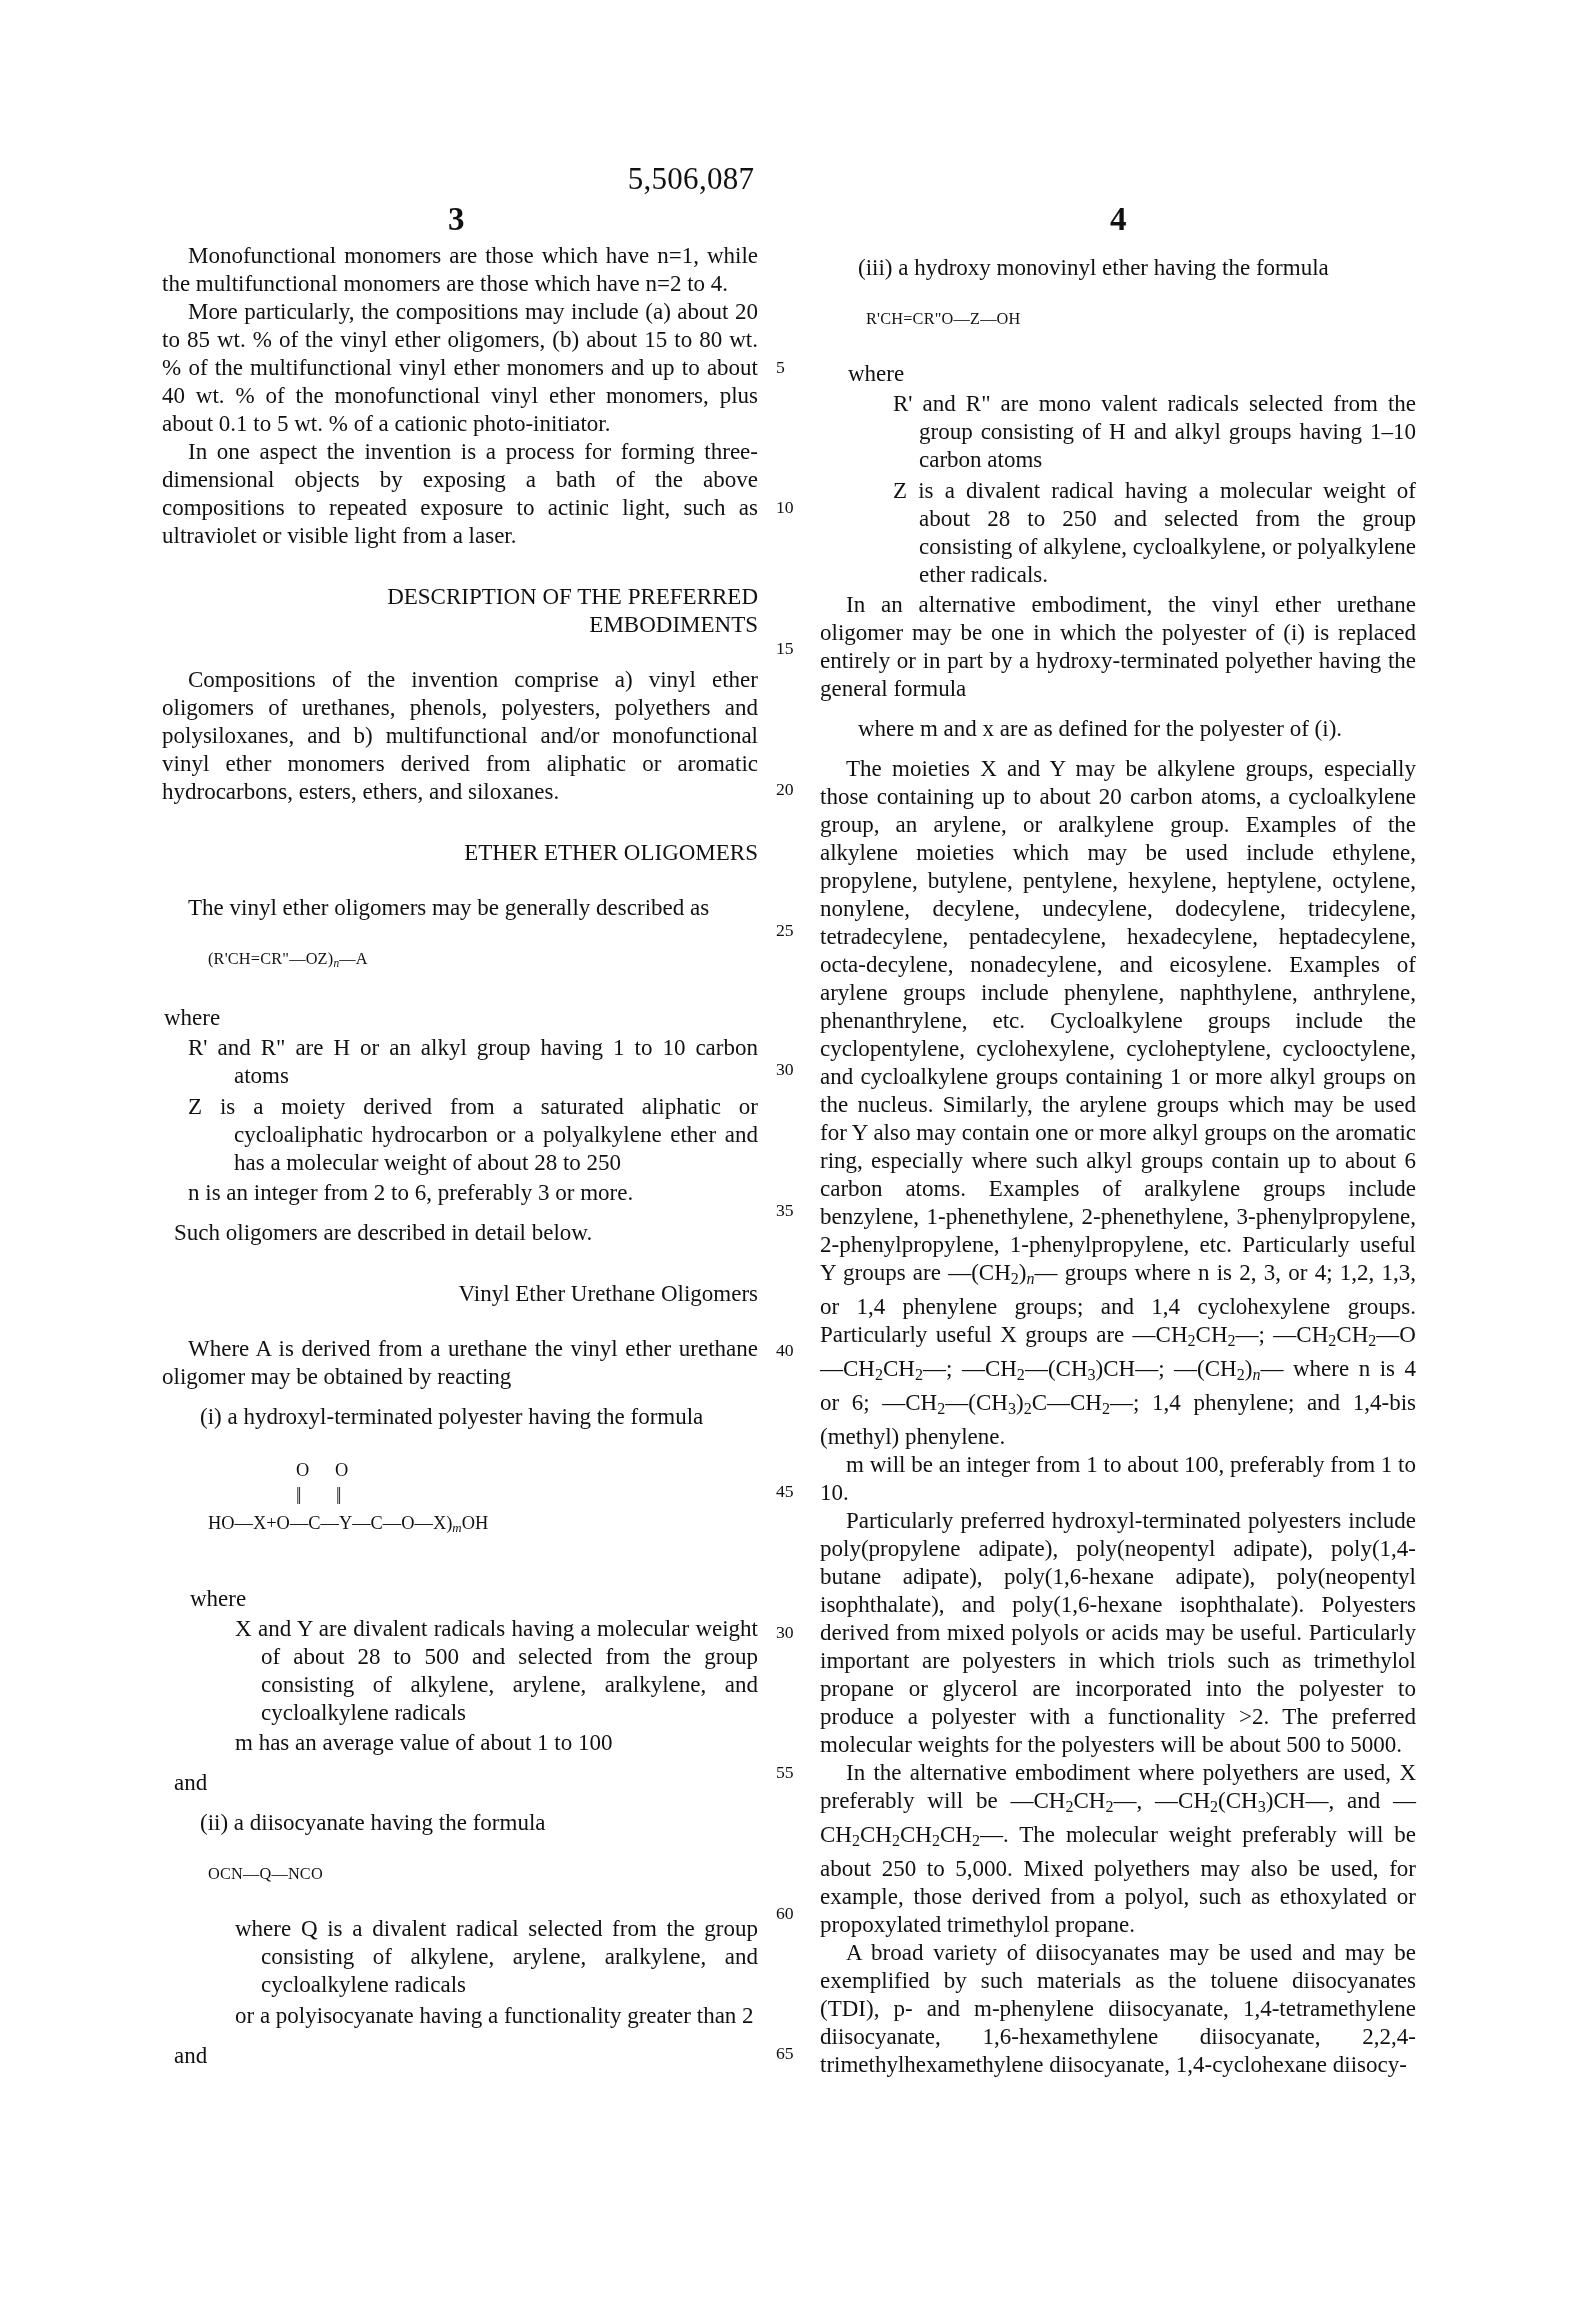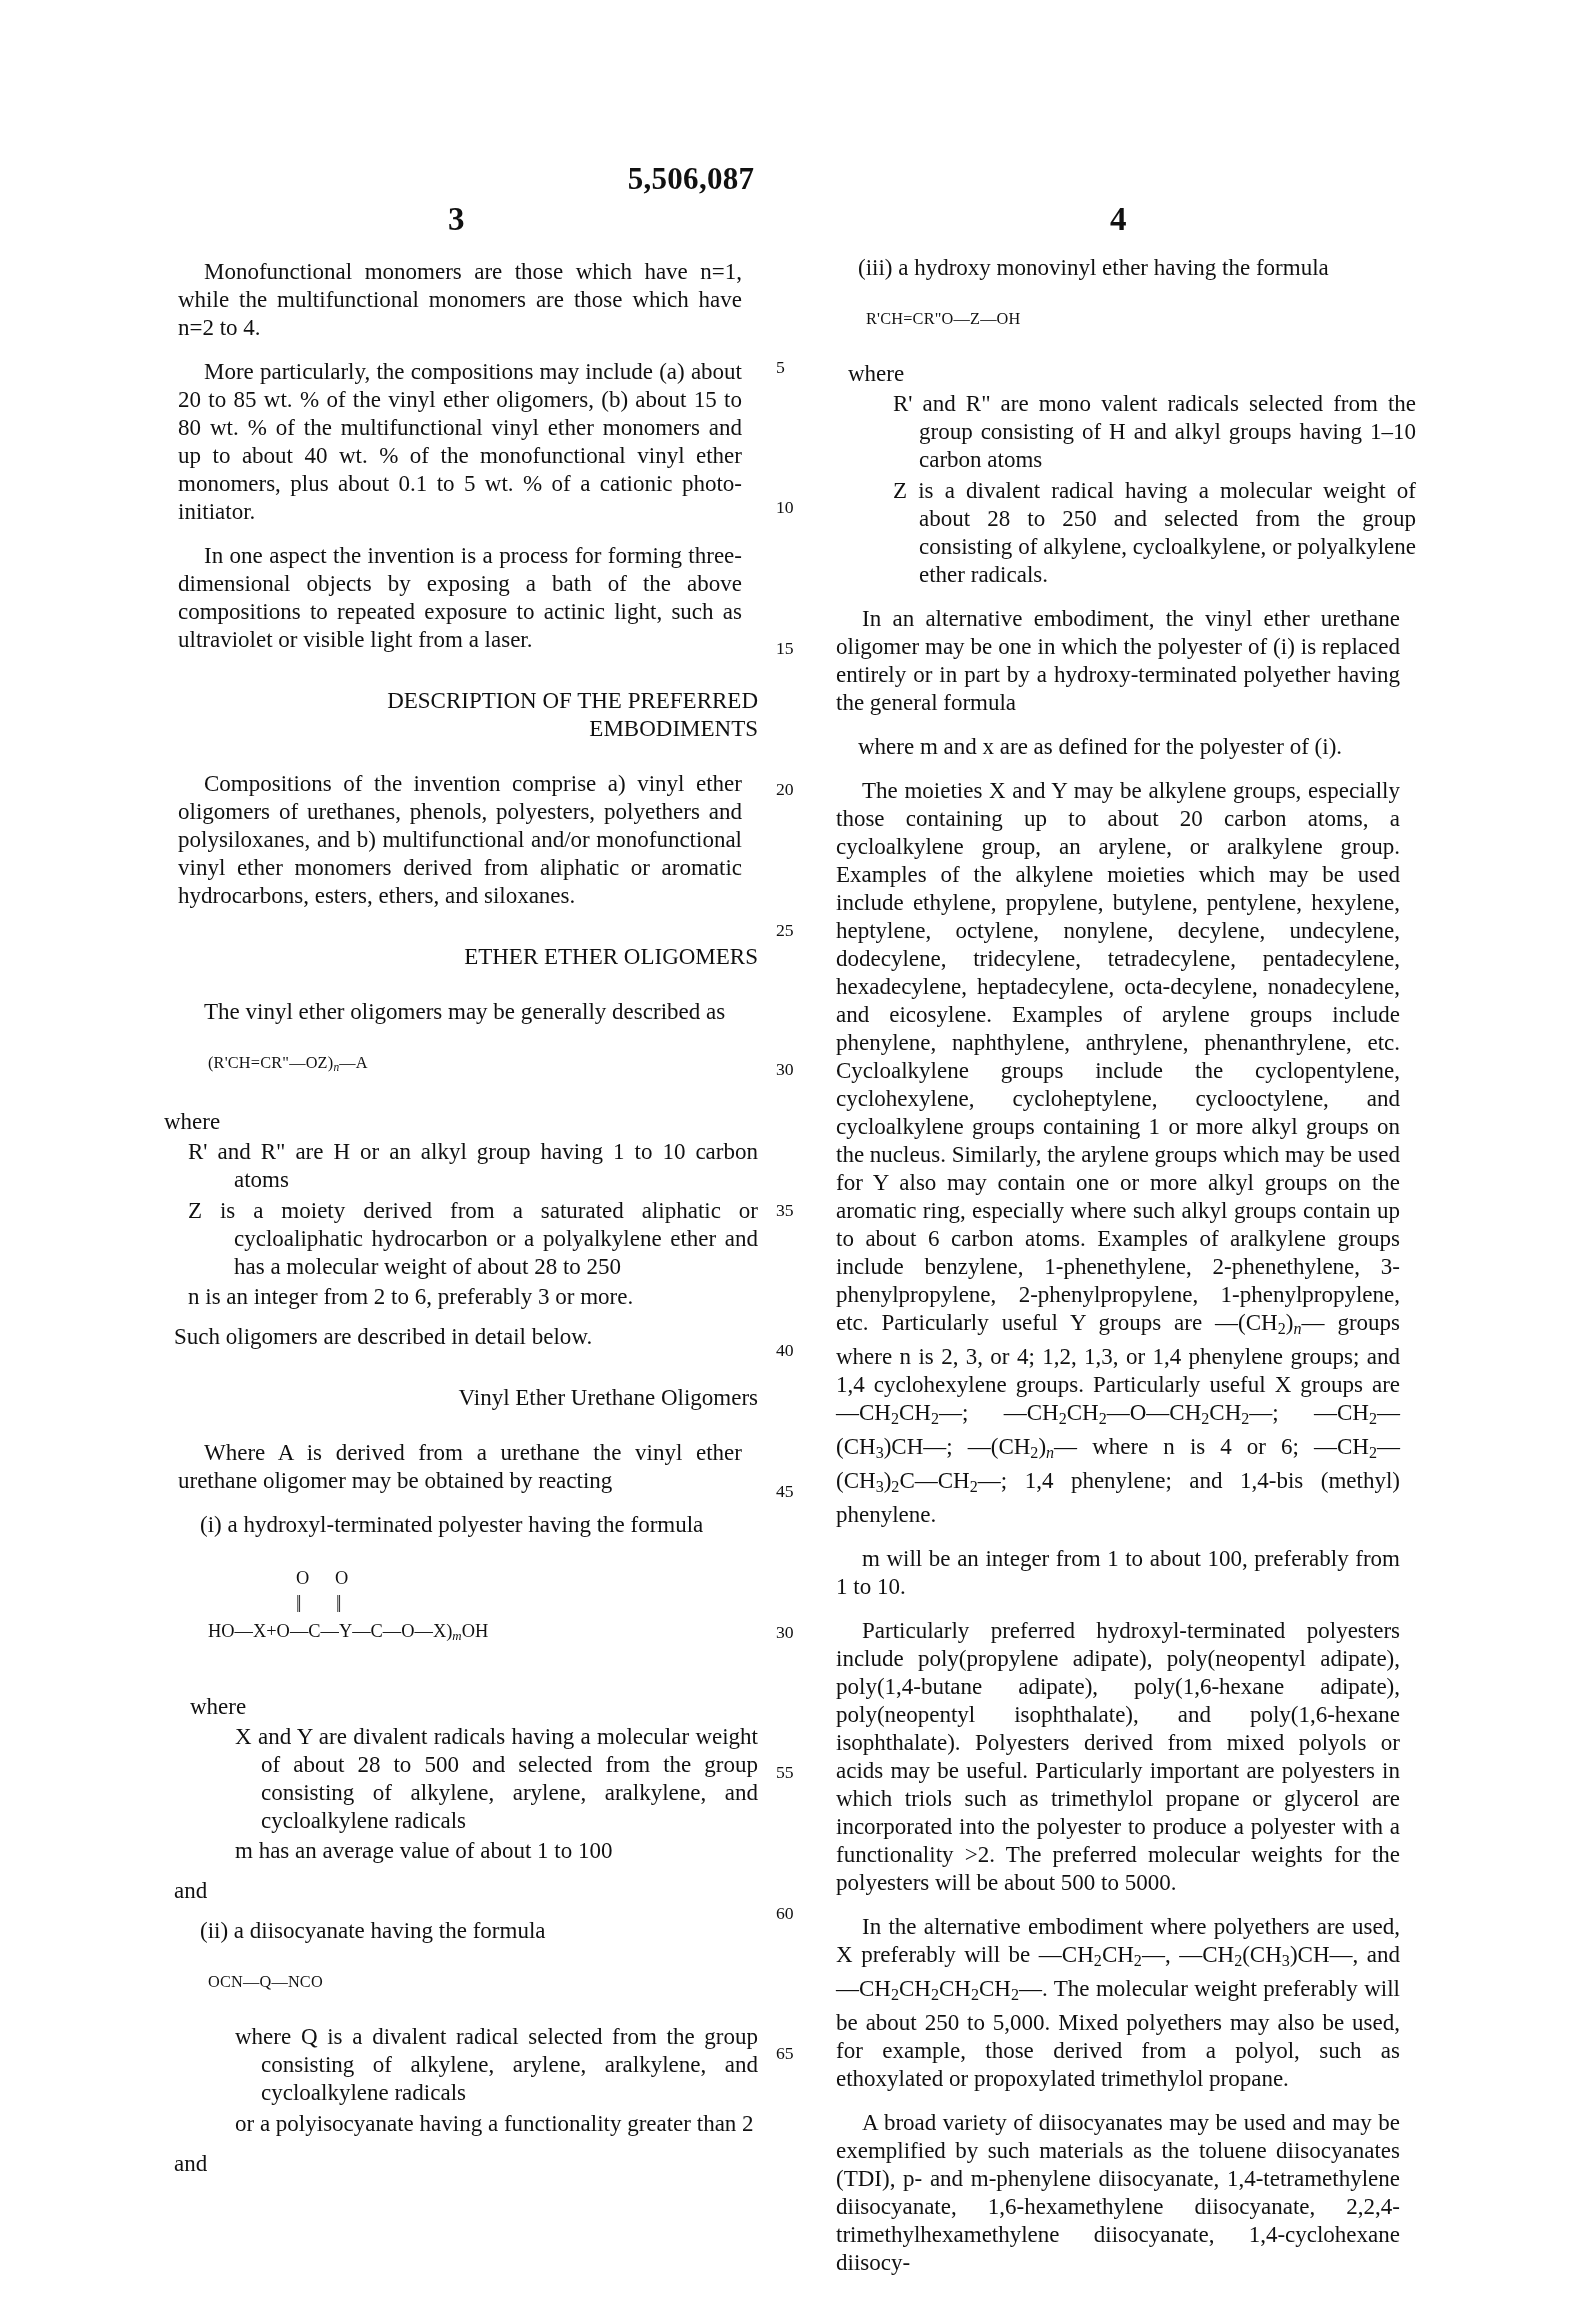--- a/index.html
+++ b/index.html
@@ -3,32 +3,32 @@
 <meta charset="utf-8">
 <style>
   html, body { margin: 0; padding: 0; background: #ffffff; }
   body {
     width: 1578px; height: 2319px; position: relative; overflow: hidden;
     font-family: "Liberation Serif", "DejaVu Serif", serif;
     color: #111111;
   }
   .patent-no {
     position: absolute; top: 161px; left: 0; width: 1382px; text-align: center;
-    font-size: 31px; letter-spacing: 0.3px; font-weight: bold;
+    font-size: 31px; letter-spacing: 0.3px;
   }
   .col-num {
     position: absolute; top: 201px; font-size: 33px; font-weight: bold;
   }
   .col {
     position: absolute; top: 242px; width: 596px;
     font-size: 23px; line-height: 28px;
   }
   .col.left { left: 162px; }
   .col.right { left: 820px; }
-  .p { text-align: justify; margin: 16px; }
+  .p { text-align: justify; margin: 0; }
   .p.ind { text-indent: 26px; }
   .head {
     text-align: right; margin: 33px 0 27px 0; font-size: 23px;
   }
   .formula {
     font-size: 16.3px; margin: 23px 0 27px 46px; letter-spacing: 0.2px;
   }
   .where { margin: 2px; }
   .def { padding-left: 72px; text-indent: -46px; text-align: justify; margin: 0 0 2.7px 0; }
   .def.deep { padding-left: 99px; text-indent: -26px; }

